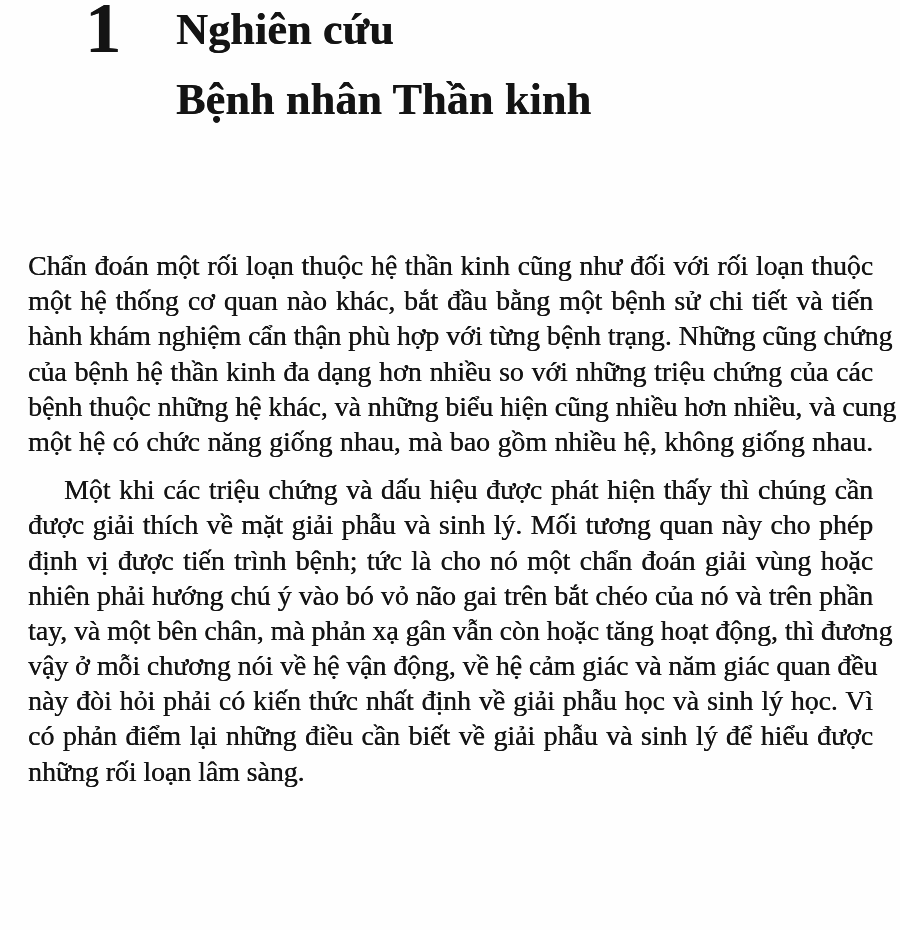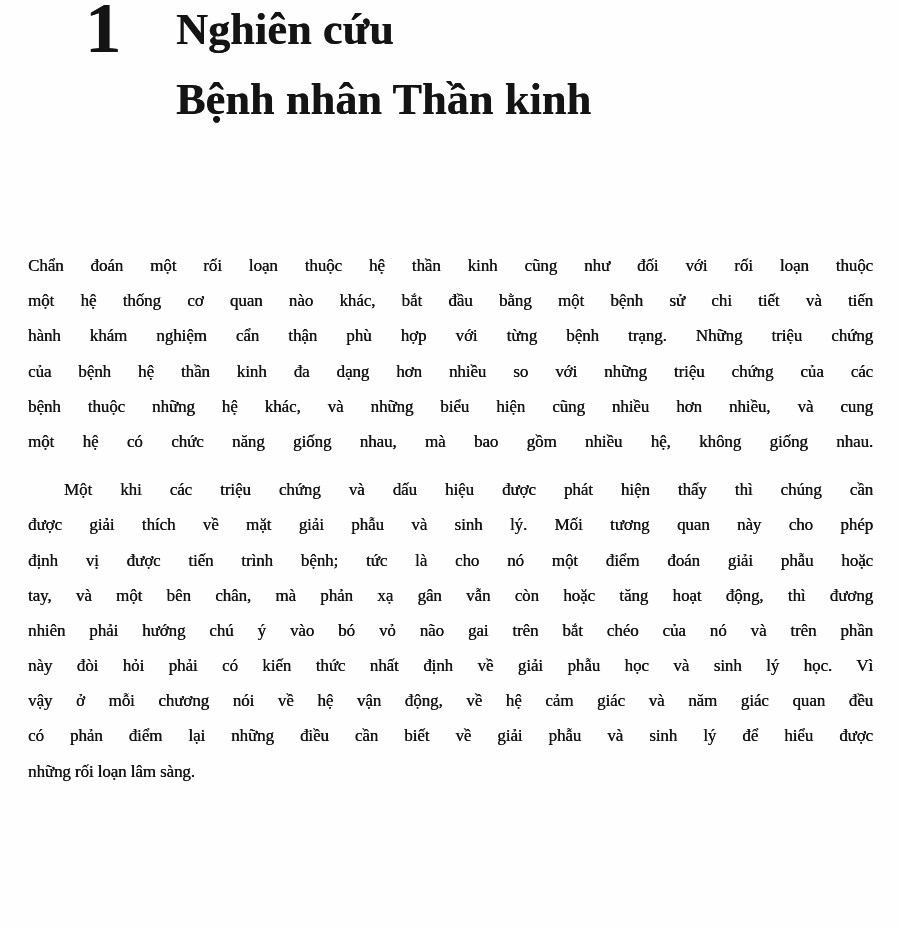--- a/index.html
+++ b/index.html
@@ -34,21 +34,21 @@
     line-height: 70px;
     letter-spacing: 0.2px;
     text-shadow: 0.4px 0 0 currentColor;
     white-space: nowrap;
   }
   .body-text {
     position: absolute;
     left: 28px;
     top: 248px;
     width: 845px;
-    font-size: 17px;
+    font-size: 28px;
     line-height: 35.2px;
     letter-spacing: -0.1px;
     text-shadow: 0.3px 0 0 currentColor;
   }
   .para + .para { margin-top: 13px; }
   .line {
     text-align: justify;
     text-align-last: justify;
     height: 35.2px;
     white-space: nowrap;
@@ -63,30 +63,30 @@
 <div class="page">
   <div class="chapter-number">1</div>
   <div class="chapter-title">
     <div>Nghiên cứu</div>
     <div>Bệnh nhân Thần kinh</div>
   </div>
   <div class="body-text">
       <div class="para">
         <div class="line"><span>Chẩn đoán một rối loạn thuộc hệ thần kinh cũng như đối với rối loạn thuộc</span></div>
         <div class="line"><span>một hệ thống cơ quan nào khác, bắt đầu bằng một bệnh sử chi tiết và tiến</span></div>
-        <div class="line"><span>hành khám nghiệm cẩn thận phù hợp với từng bệnh trạng. Những triệu chứng</span></div>
+        <div class="line"><span>hành khám nghiệm cẩn thận phù hợp với từng bệnh trạng. Những cũng chứng</span></div>
         <div class="line"><span>của bệnh hệ thần kinh đa dạng hơn nhiều so với những triệu chứng của các</span></div>
         <div class="line"><span>bệnh thuộc những hệ khác, và những biểu hiện cũng nhiều hơn nhiều, và cung</span></div>
         <div class="line"><span>một hệ có chức năng giống nhau, mà bao gồm nhiều hệ, không giống nhau.</span></div>
       </div>
       <div class="para">
         <div class="line firstIndent"><span>Một khi các triệu chứng và dấu hiệu được phát hiện thấy thì chúng cần</span></div>
         <div class="line"><span>được giải thích về mặt giải phẫu và sinh lý. Mối tương quan này cho phép</span></div>
-        <div class="line"><span class="it">định vị</span><span> được tiến trình bệnh; tức là cho nó một </span><span class="it">điểm đoán giải phẫu</span><span> hoặc</span></div>
+        <div class="line"><span class="it">định vị</span><span> được tiến trình bệnh; tức là cho nó một </span><span class="it">chẩn đoán giải vùng</span><span> hoặc</span></div>
+        <div class="line"><span>nhiên phải hướng chú ý vào bó vỏ não gai trên bắt chéo của nó và trên phần</span></div>
         <div class="line"><span>tay, và một bên chân, mà phản xạ gân vẫn còn hoặc tăng hoạt động, thì đương</span></div>
-        <div class="line"><span>nhiên phải hướng chú ý vào bó vỏ não gai trên bắt chéo của nó và trên phần</span></div>
+        <div class="line"><span>vậy ở mỗi chương nói về hệ vận động, về hệ cảm giác và năm giác quan đều</span></div>
         <div class="line"><span>này đòi hỏi phải có kiến thức nhất định về giải phẫu học và sinh lý học. Vì</span></div>
-        <div class="line"><span>vậy ở mỗi chương nói về hệ vận động, về hệ cảm giác và năm giác quan đều</span></div>
         <div class="line"><span>có phản điểm lại những điều cần biết về giải phẫu và sinh lý để hiểu được</span></div>
         <div class="line noFill"><span>những rối loạn lâm sàng.</span></div>
       </div>
     </div>
 </div>
 
 </body></html>

